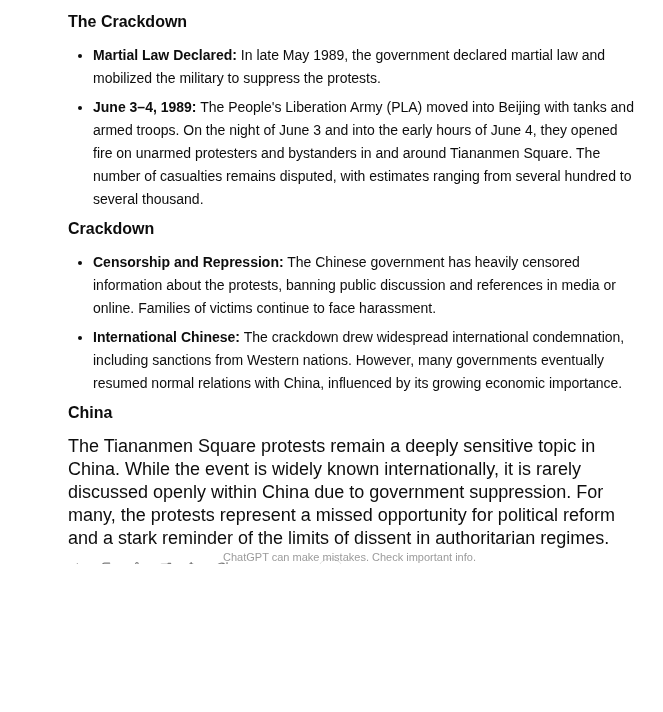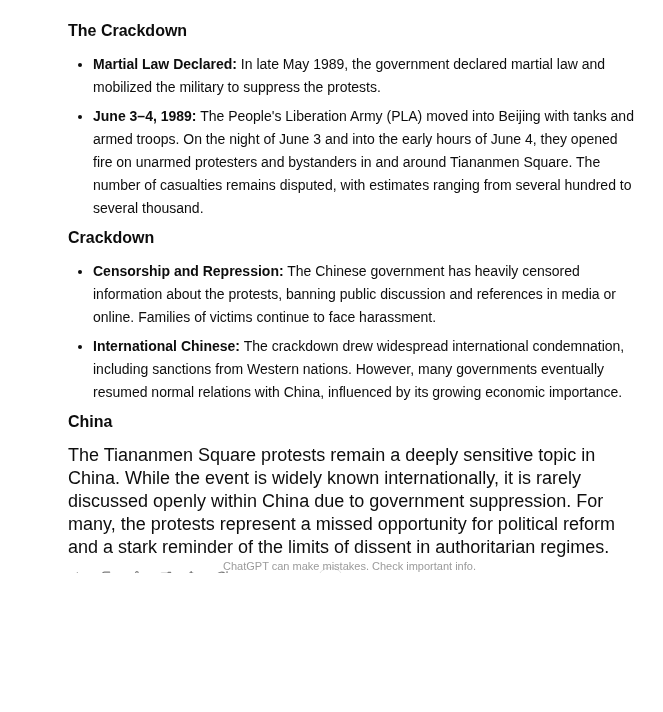--- a/index.html
+++ b/index.html
@@ -7,21 +7,21 @@
   body {
     font-family: "Liberation Sans", "DejaVu Sans", sans-serif;
     color: #0d0d0d;
   }
   .screen {
     position: relative;
     width: 663px;
     height: 564px;
     background: #fff;
     overflow: hidden;
-    margin: 9px auto;
+    margin: 0 auto;
   }
   .content {
     padding: 12px 25px 0 68px;
   }
   h3.sec-heading {
     font-size: 16px;
     line-height: 20px;
     font-weight: 700;
     color: #0d0d0d;
     margin: 8px 0 12px 0;

